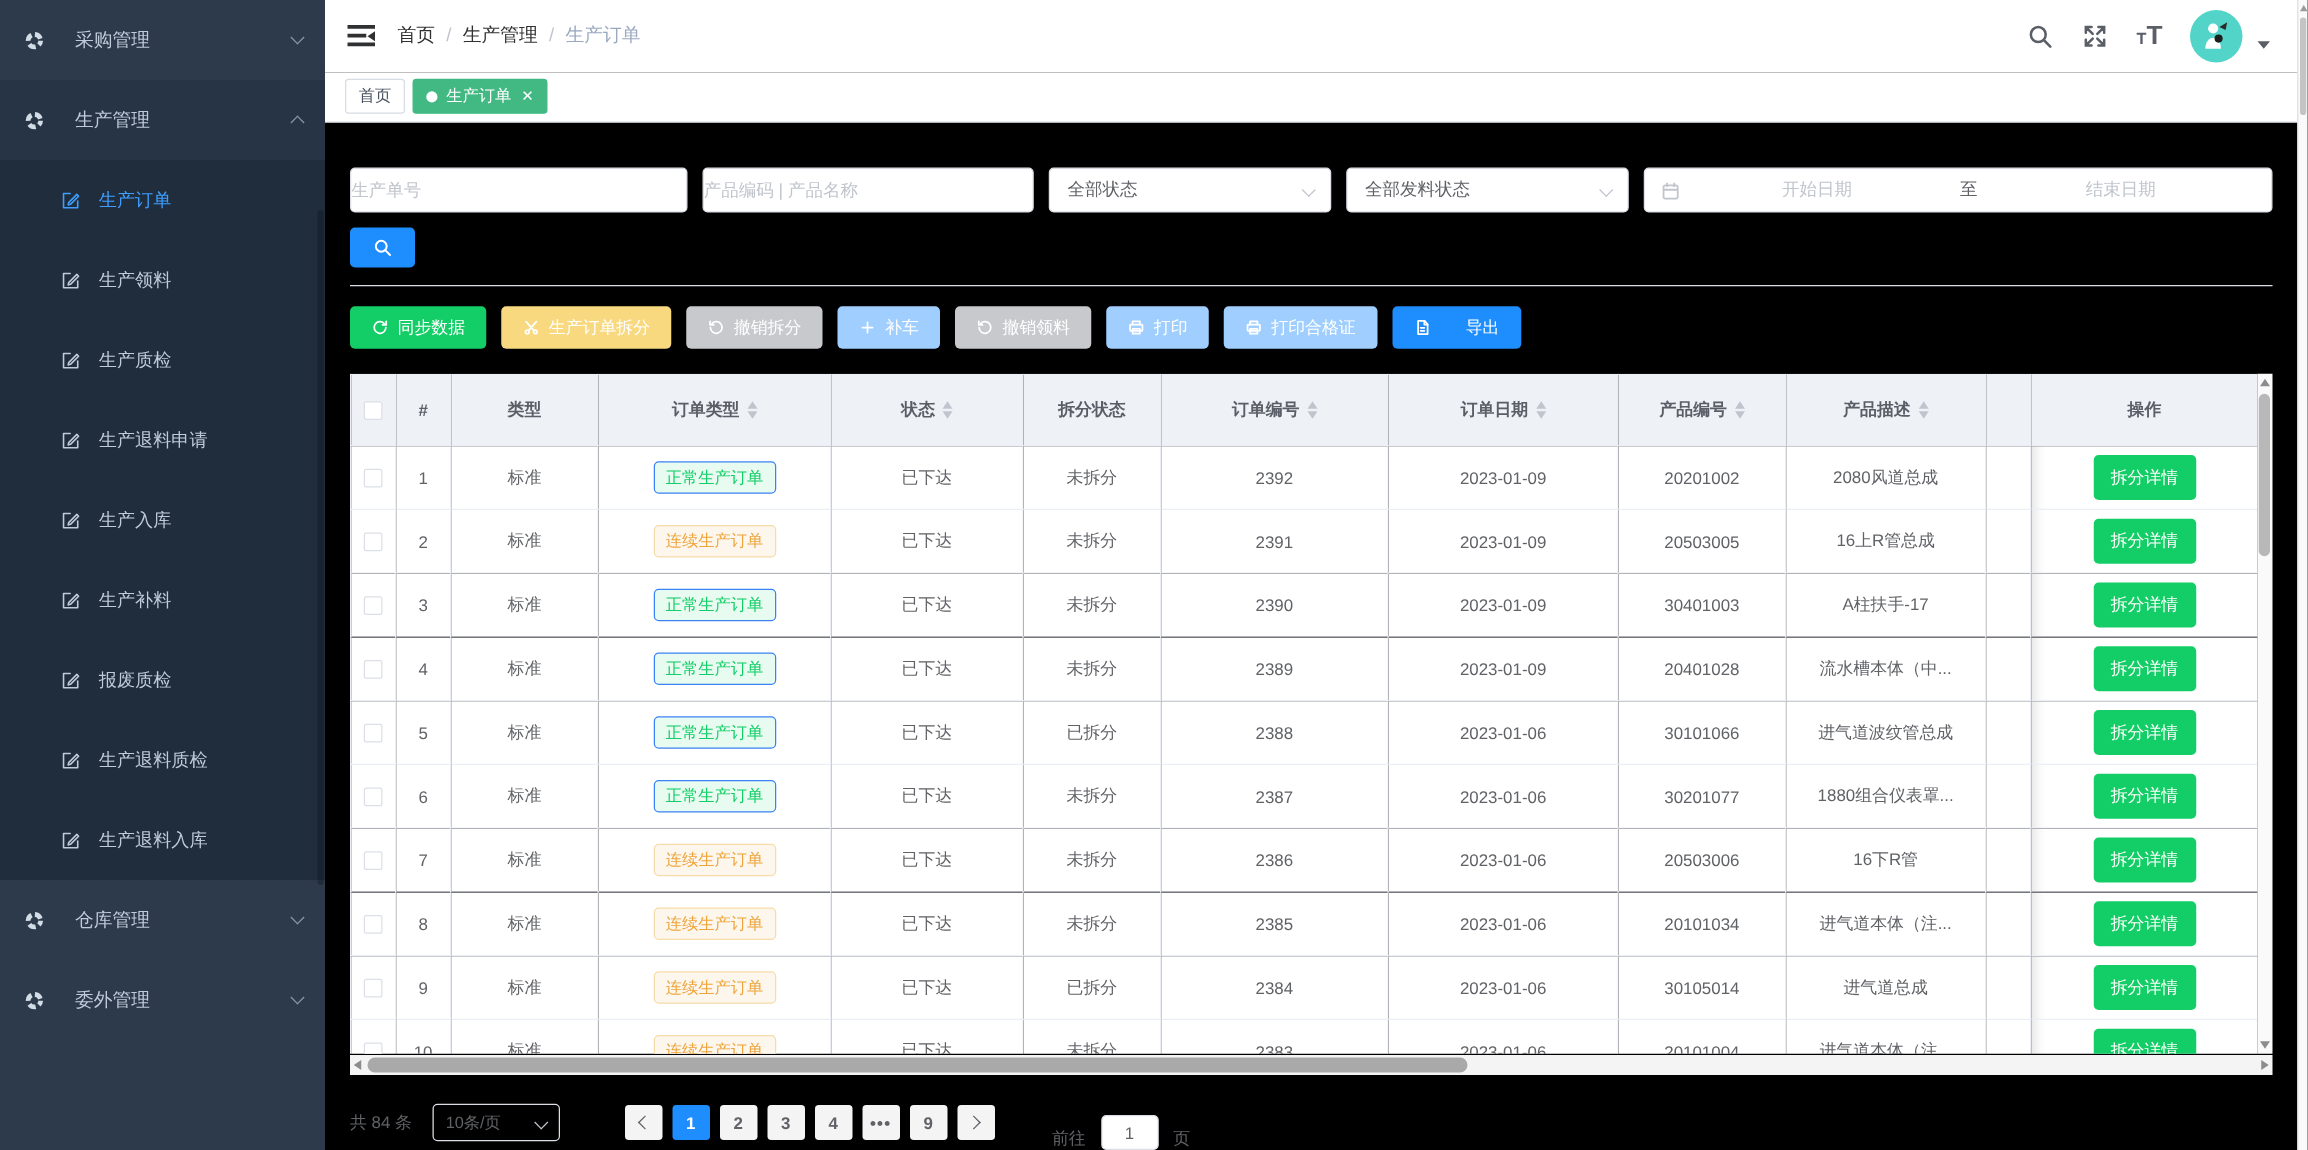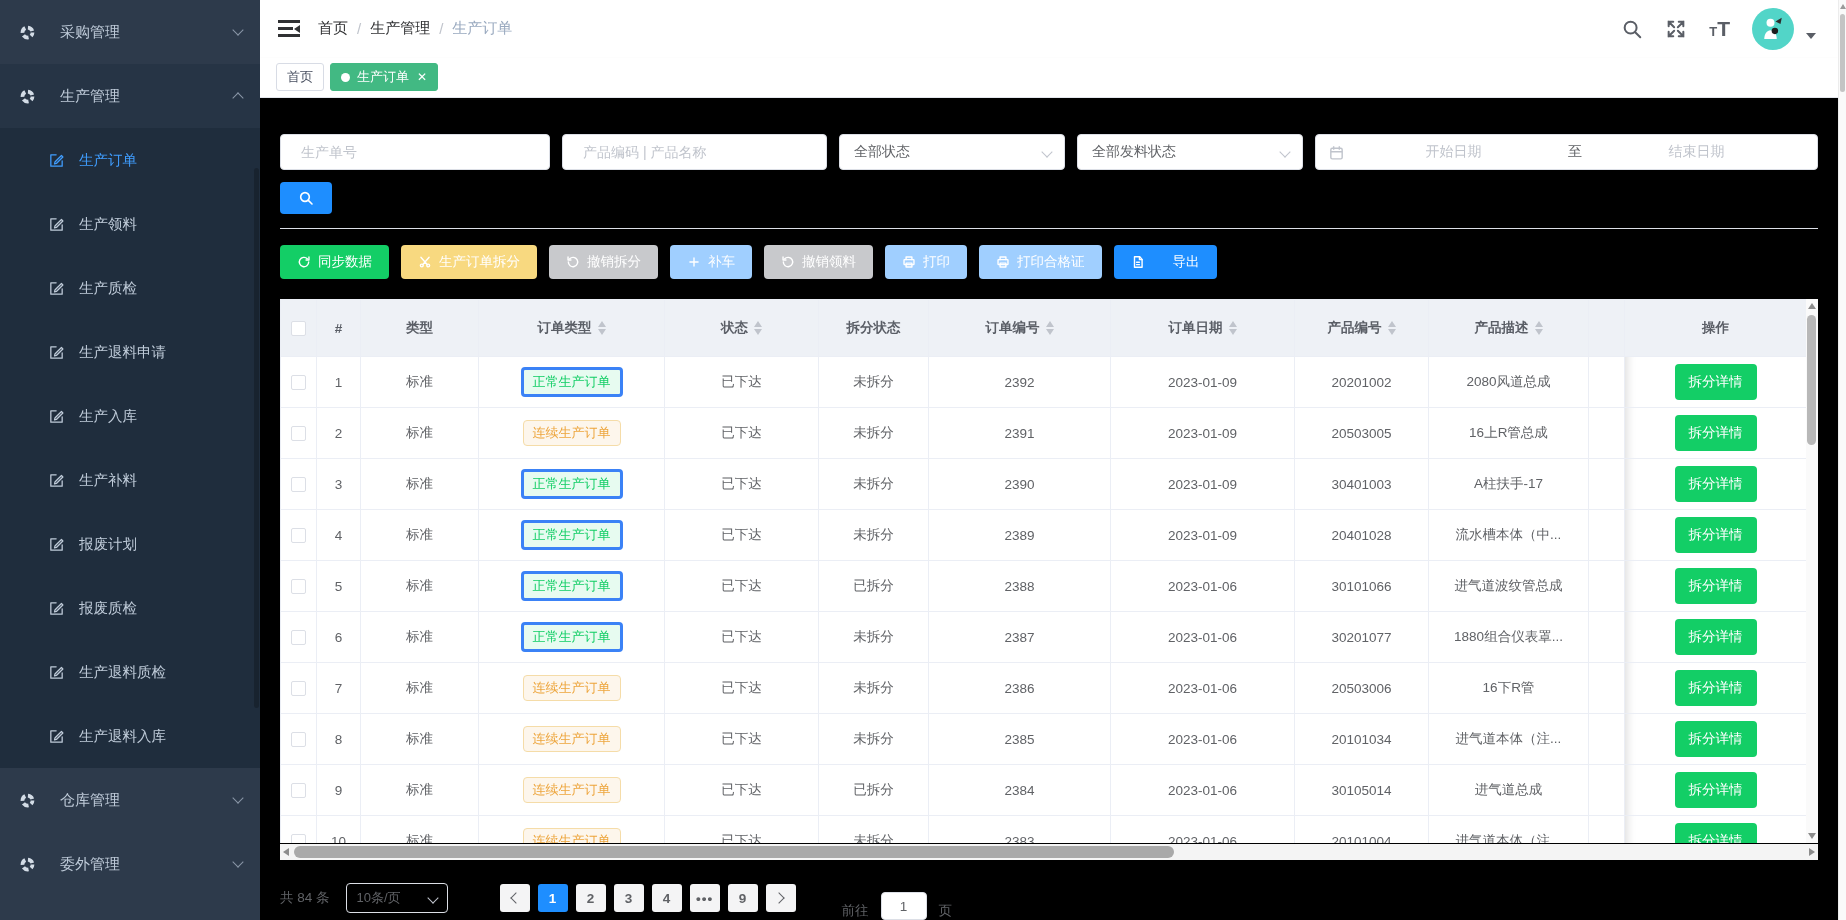--- a/index.html
+++ b/index.html
@@ -49,21 +49,21 @@
   .tag-tab { height:28px; display:flex; align-items:center; padding:0 10px; border:1px solid #d8dce5; background:#fff; color:#495060; font-size:13px; border-radius:3px; cursor:pointer; }
   .tag-tab.active { background:#42b983; border-color:#42b983; color:#fff; }
   .tab-dot { width:9px; height:9px; border-radius:50%; background:#fff; margin-right:7px; }
   .tab-close { margin-left:8px; font-size:12px; line-height:1; }
   .tab-close::before { content:"✕"; }
 
   .content { flex:1; padding:36px 20px 0 20px; position:relative; }
 
   
   .filter-row { display:flex; gap:12px; }
-  .f-input { height:36px; border:1px solid #dcdfe6; border-radius:4px; padding:0 20px; font-size:14px; color:#606266; outline:none; font-family:inherit; background:#fff; }
+  .f-input { height:36px; border:1px solid #dcdfe6; border-radius:4px; padding:0 0; font-size:14px; color:#606266; outline:none; font-family:inherit; background:#fff; }
   .f-input::placeholder { color:#c0c4cc; }
   .f-input.order { width:270px; }
   .f-input.product { width:265px; }
   .f-select { width:226px; height:36px; border:1px solid #dcdfe6; border-radius:4px; padding:0 30px 0 14px; font-size:14px; color:#606266; display:flex; align-items:center; position:relative; cursor:pointer; background:#fff; }
   .sel-chev { position:absolute; right:13px; top:13px; width:8px; height:8px; border-right:1.4px solid #c0c4cc; border-bottom:1.4px solid #c0c4cc; transform:rotate(45deg); }
   .f-daterange { flex:1; height:36px; border:1px solid #dcdfe6; border-radius:4px; display:flex; align-items:center; padding:0 12px; background:#fff; cursor:pointer; }
   .cal-icon { width:17px; height:17px; color:#c0c4cc; flex-shrink:0; }
   .dr-text { flex:1; text-align:center; font-size:14px; color:#c0c4cc; }
   .dr-sep { font-size:14px; color:#606266; padding:0 6px; }
 
@@ -89,21 +89,21 @@
   th,td { border:1px solid #ebeef5; text-align:center; overflow:hidden; white-space:nowrap; }
   thead th { height:57px; background:#eef1f6; color:#5a5e66; font-weight:bold; }
   tbody td { height:51px; color:#606266; background:#fff; }
   .th-inner { display:flex; align-items:center; justify-content:center; gap:6px; }
   .sort-caret { display:flex; flex-direction:column; gap:2px; }
   .sort-caret i { width:0; height:0; border-left:4.5px solid transparent; border-right:4.5px solid transparent; }
   .sort-caret .up { border-bottom:6px solid #c0c4cc; }
   .sort-caret .dn { border-top:6px solid #c0c4cc; }
   .checkbox { display:inline-block; width:15px; height:15px; border:1px solid #dcdfe6; border-radius:2px; background:#fff; vertical-align:middle; cursor:pointer; }
   .tag { display:inline-block; padding:5px 9px; border-radius:4px; font-size:13px; line-height:1.15; }
-  .tag.green { color:#13ce66; background:#e7fbf0; border:3px solid #3b82f6; }
+  .tag.green { color:#13ce66; background:#e7fbf0; border:1px solid #3b82f6; }
   .tag.orange { color:#eda53c; background:#fdf6ec; border:1px solid #f5dca8; }
   .op-cell { box-shadow:inset 12px 0 10px -10px rgba(0,0,0,.14); }
   .detail-btn { background:#13ce66; color:#fff; border:none; border-radius:4px; padding:9px 14px; font-size:13.5px; cursor:pointer; font-family:inherit; }
 
   
   .v-scroll { position:absolute; right:0; top:0; width:12px; height:544px; background:#fafafa; }
   .v-scroll .arr-up { position:absolute; top:4px; left:2px; width:0; height:0; border-left:4px solid transparent; border-right:4px solid transparent; border-bottom:6px solid #8c8c8c; }
   .v-scroll .arr-dn { position:absolute; bottom:4px; left:2px; width:0; height:0; border-left:4px solid transparent; border-right:4px solid transparent; border-top:6px solid #8c8c8c; }
   .v-thumb { position:absolute; top:16px; left:1px; width:9px; height:130px; background:#b8b8b8; border-radius:5px; }
   .h-scroll { position:relative; width:1538px; height:16px; background:#f4f4f4; margin-top:1px; }
@@ -187,27 +187,20 @@
             <path d="M9.8 14.2 19 5l2 2-9.2 9.2-2.6.6z"></path>
           </svg>
           <span class="mi-label">生产入库</span>
         </div>
         <div class="menu-item sub">
           <svg class="edit-icon" viewBox="0 0 24 24" fill="none" stroke="currentColor" stroke-width="1.8" stroke-linecap="round" stroke-linejoin="round">
             <path d="M20 12.5V20H4V4h7.5"></path>
             <path d="M9.8 14.2 19 5l2 2-9.2 9.2-2.6.6z"></path>
           </svg>
           <span class="mi-label">生产补料</span>
-        </div>
-        <div class="menu-item sub">
-          <svg class="edit-icon" viewBox="0 0 24 24" fill="none" stroke="currentColor" stroke-width="1.8" stroke-linecap="round" stroke-linejoin="round">
-            <path d="M20 12.5V20H4V4h7.5"></path>
-            <path d="M9.8 14.2 19 5l2 2-9.2 9.2-2.6.6z"></path>
-          </svg>
-          <span class="mi-label">报废计划</span>
         </div>
         <div class="menu-item sub">
           <svg class="edit-icon" viewBox="0 0 24 24" fill="none" stroke="currentColor" stroke-width="1.8" stroke-linecap="round" stroke-linejoin="round">
             <path d="M20 12.5V20H4V4h7.5"></path>
             <path d="M9.8 14.2 19 5l2 2-9.2 9.2-2.6.6z"></path>
           </svg>
           <span class="mi-label">报废质检</span>
         </div>
         <div class="menu-item sub">
           <svg class="edit-icon" viewBox="0 0 24 24" fill="none" stroke="currentColor" stroke-width="1.8" stroke-linecap="round" stroke-linejoin="round">

